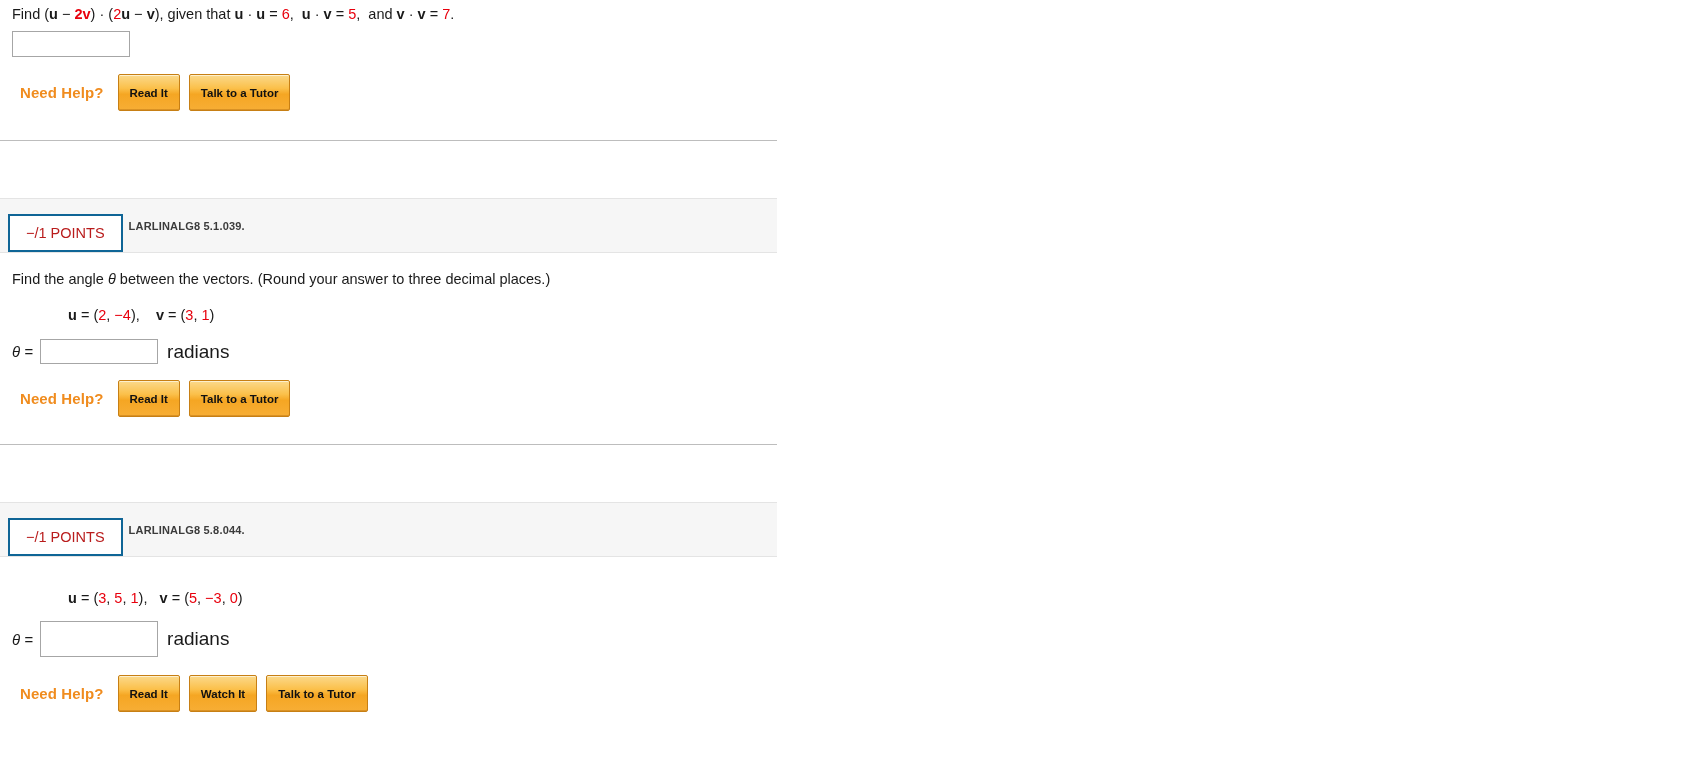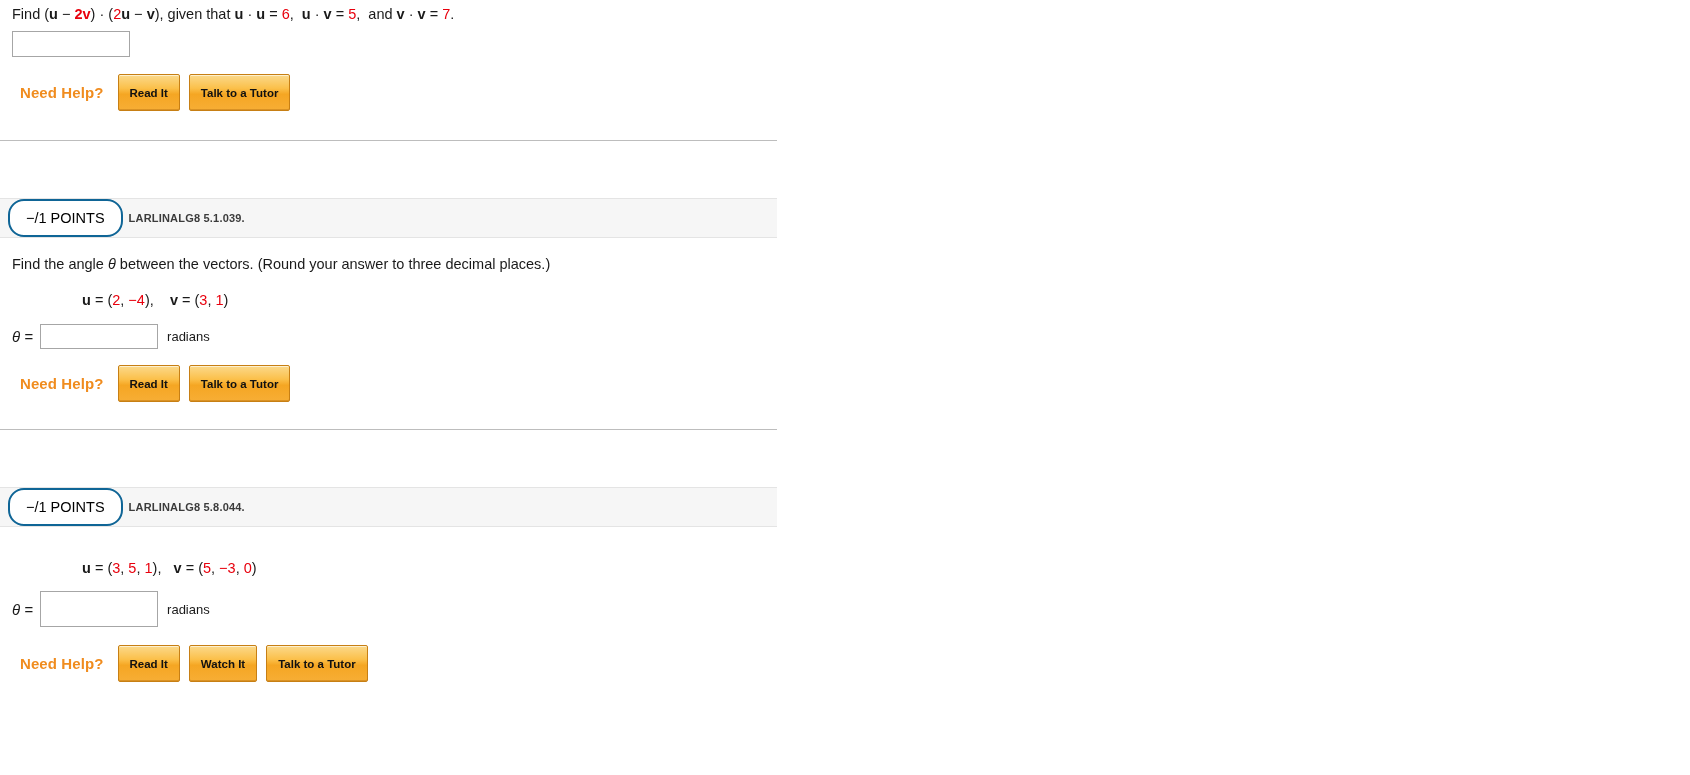--- a/index.html
+++ b/index.html
@@ -34,21 +34,21 @@
 
   .prompt {
     font-size: 14.5px;
     line-height: 20px;
     color: #1a1a1a;
     white-space: nowrap;
   }
 
   .vecline {
     margin-top: 16px;
-    margin-left: 70px;
+    margin-left: 56px;
     font-size: 14.5px;
     line-height: 20px;
     white-space: nowrap;
   }
 
   .bold { font-weight: bold; }
   .red  { color: #e8000d; }
   .ital { font-style: italic; }
 
   
@@ -73,21 +73,21 @@
     align-items: center;
     white-space: nowrap;
   }
   .theta-lbl {
     font-style: italic;
     font-size: 15px;
     margin-right: 7px;
   }
   .units {
     margin-left: 9px;
-    font-size: 13px;
+    font-size: 19px;
     color: #1a1a1a;
   }
 
   
   .needhelp-row {
     display: flex;
     align-items: center;
     margin-left: 8px;
   }
   .needhelp-label {
@@ -129,27 +129,28 @@
     width: 777px;
     background: #f6f6f6;
     border-top: 1px solid #e4e4e4;
     border-bottom: 1px solid #e4e4e4;
     display: flex;
     align-items: center;
     box-sizing: border-box;
   }
   .points-badge {
     border: 2px solid #0f6596;
-    border-radius: 16px;
-    color: #000000;
+    border-radius: 0;
+    color: #b91c1c;
     background: #ffffff;
     font-size: 14.5px;
     padding: 9px 16px;
     margin-left: 8px;
     white-space: nowrap;
+    margin-top: 15px;
   }
   .q-title {
     margin-left: 6px;
     font-weight: bold;
     font-size: 11px;
     color: #3b3b3b;
     letter-spacing: 0.2px;
     white-space: nowrap;
   }
 

